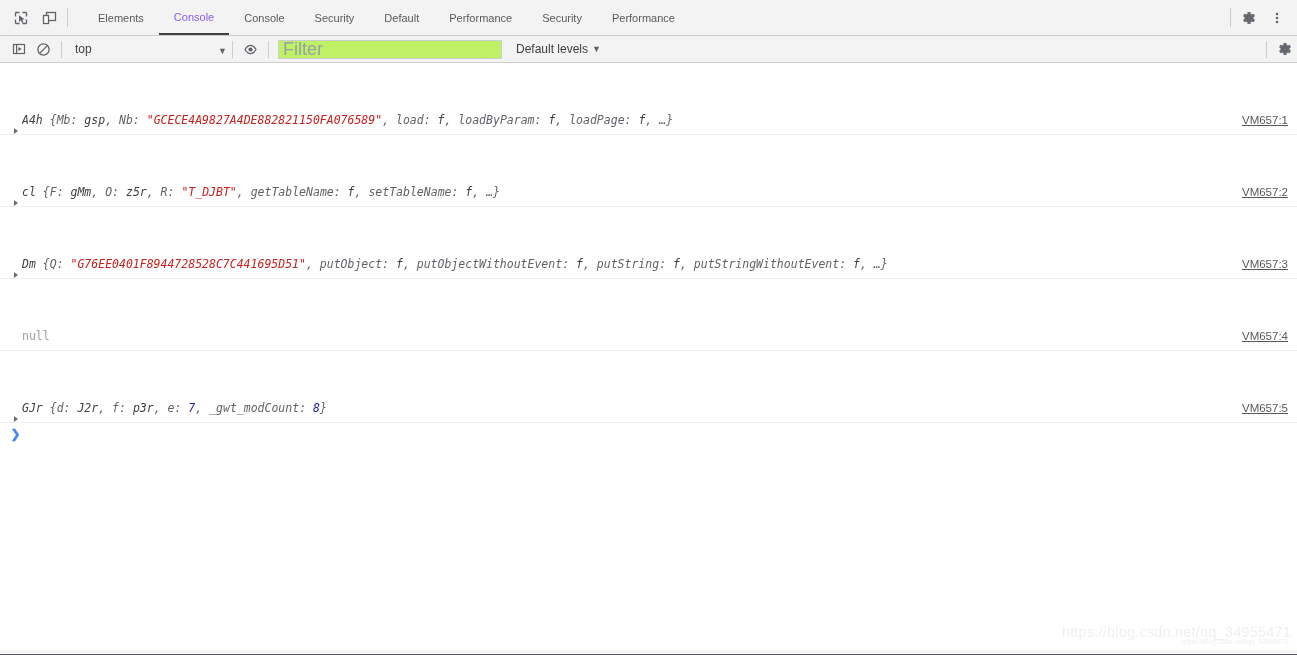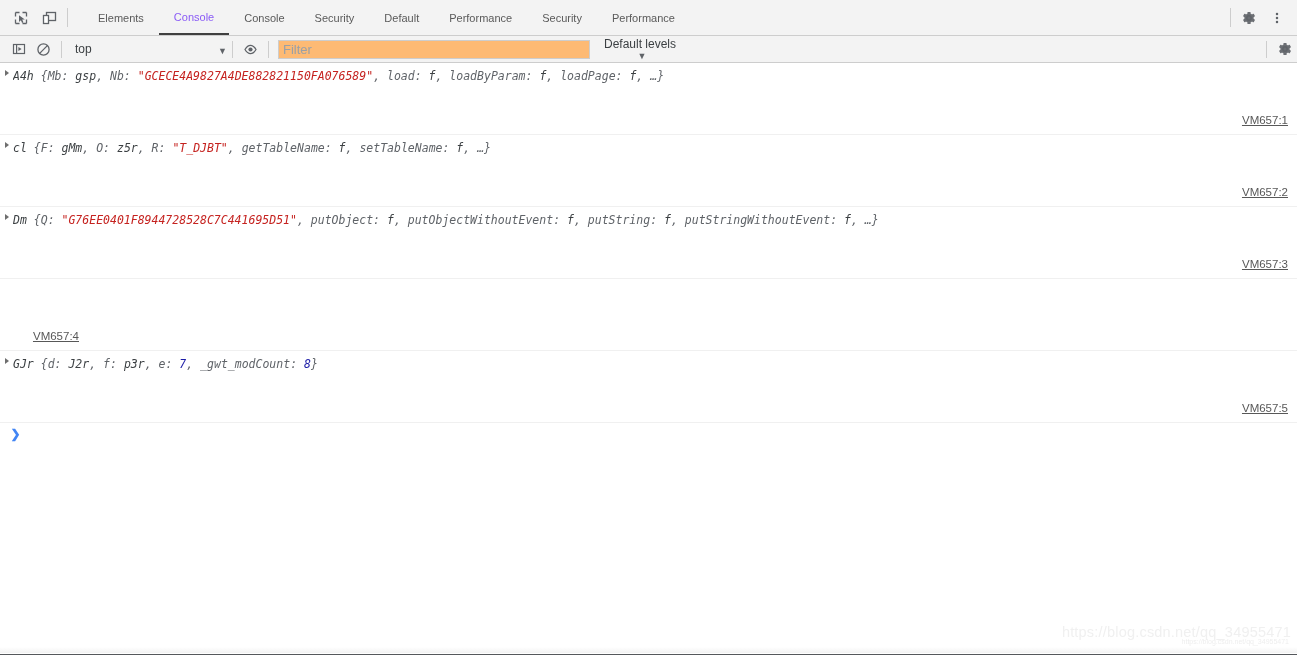--- a/index.html
+++ b/index.html
@@ -118,58 +118,58 @@
     padding-left: 8px;
     box-sizing: border-box;
   }
   .ctx-select .lbl { flex: 1 1 auto; }
   .caret {
     font-size: 9px;
     color: #5f6368;
     margin-left: 4px;
   }
   .filter-input {
-    width: 312px;
+    width: 224px;
     height: 19px;
     box-sizing: border-box;
     border: 1px solid #cdcdcd;
-    background: #fdba74;
-    font-family: "Liberation Sans", sans-serif;
-    font-size: 13px;
+    background: #bef264;
+    font-family: "Liberation Sans", sans-serif;
+    font-size: 18px;
     color: #3c4043;
     padding: 0 4px;
     margin-left: 4px;
     outline: none;
   }
   .filter-input::placeholder { color: #9aa0a6; }
   .levels {
     display: flex;
     align-items: center;
     font-size: 12px;
     color: #3c4043;
     cursor: pointer;
     margin-left: 14px;
     white-space: nowrap;
-    flex-direction: column;
   }
   .ct-spacer { flex: 1 1 auto; }
 
   
   .console-body {
     flex: 1 1 auto;
     position: relative;
     overflow: hidden;
     background: #ffffff;
   }
   .msg-row {
     display: flex;
-    align-items: flex-start;
+    align-items: flex-end;
     border-bottom: 1px solid #f0f0f0;
     min-height: 27px;
     box-sizing: border-box;
+    padding-left: 9px;
     padding-right: 9px;
   }
   .disclosure {
     width: 13px;
     min-width: 13px;
     padding-top: 7px;
     cursor: pointer;
     display: flex;
     justify-content: center;
   }
@@ -418,20 +418,21 @@
         </div>
         <div class="msg-row">
           <div class="disclosure">
             <div class="tri"></div>
           </div>
           <div class="msg-text"><span class="cls">Dm</span><span class="punct"> {</span><span class="k">Q</span><span class="punct">: </span><span class="str">"G76EE0401F8944728528C7C441695D51"</span><span class="punct">, </span><span class="k">putObject</span><span class="punct">: </span><span class="fn">f</span><span class="punct">, </span><span class="k">putObjectWithoutEvent</span><span class="punct">: </span><span class="fn">f</span><span class="punct">, </span><span class="k">putString</span><span class="punct">: </span><span class="fn">f</span><span class="punct">, </span><span class="k">putStringWithoutEvent</span><span class="punct">: </span><span class="fn">f</span><span class="punct">, …}</span></div>
           <a class="src-link">VM657:3</a>
         </div>
         <div class="msg-row">
           <div class="disclosure empty"></div>
+          <div class="msg-text"><span class="nullval">null</span></div>
           <a class="src-link">VM657:4</a>
         </div>
         <div class="msg-row">
           <div class="disclosure">
             <div class="tri"></div>
           </div>
           <div class="msg-text"><span class="cls">GJr</span><span class="punct"> {</span><span class="k">d</span><span class="punct">: </span><span class="fn">J2r</span><span class="punct">, </span><span class="k">f</span><span class="punct">: </span><span class="fn">p3r</span><span class="punct">, </span><span class="k">e</span><span class="punct">: </span><span class="num">7</span><span class="punct">, </span><span class="k">_gwt_modCount</span><span class="punct">: </span><span class="num">8</span><span class="punct">}</span></div>
           <a class="src-link">VM657:5</a>
         </div>
       </div>

